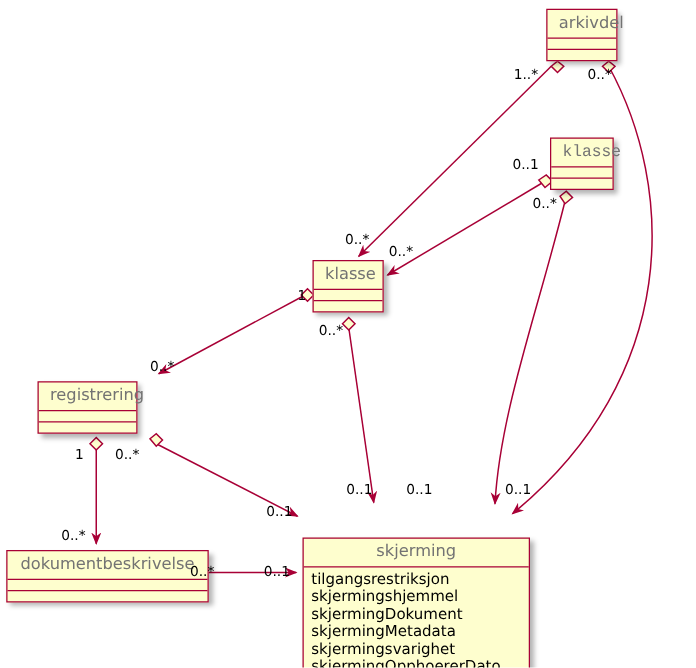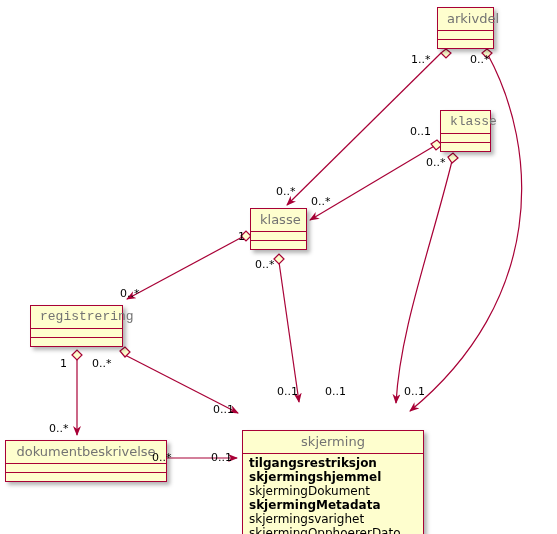--- a/index.html
+++ b/index.html
@@ -58,21 +58,21 @@
     padding: 0;
   }
   .uml-attr {
     font-size: 12px;
     line-height: 14px;
     color: #000000;
     padding: 0 4px 0 6px;
     white-space: nowrap;
   }
   .uml-attr.bold {
-    font-weight: bold;
+    font-weight: normal;
   }
   
   .mult {
     position: absolute;
     font-size: 11px;
     color: #000000;
     white-space: nowrap;
     z-index: 6;
     line-height: 12px;
   }
@@ -140,21 +140,21 @@
   </div>
 
   <div class="uml-class" style="left:250px; top:208px; width:57px;">
     <div class="uml-name">klasse</div>
     <div class="uml-sep"></div>
     <div class="uml-compartment empty"></div>
     <div class="uml-sep"></div>
     <div class="uml-compartment empty"></div>
   </div>
 
-  <div class="uml-class" style="left:30px; top:305px; width:93px;font-family:Liberation Mono, monospace;">
+  <div class="uml-class" style="left:30px; top:305px; width:80px;">
     <div class="uml-name">registrering</div>
     <div class="uml-sep"></div>
     <div class="uml-compartment empty"></div>
     <div class="uml-sep"></div>
     <div class="uml-compartment empty"></div>
   </div>
 
   <div class="uml-class" style="left:5px; top:440px; width:162px;">
     <div class="uml-name">dokumentbeskrivelse</div>
     <div class="uml-sep"></div>

